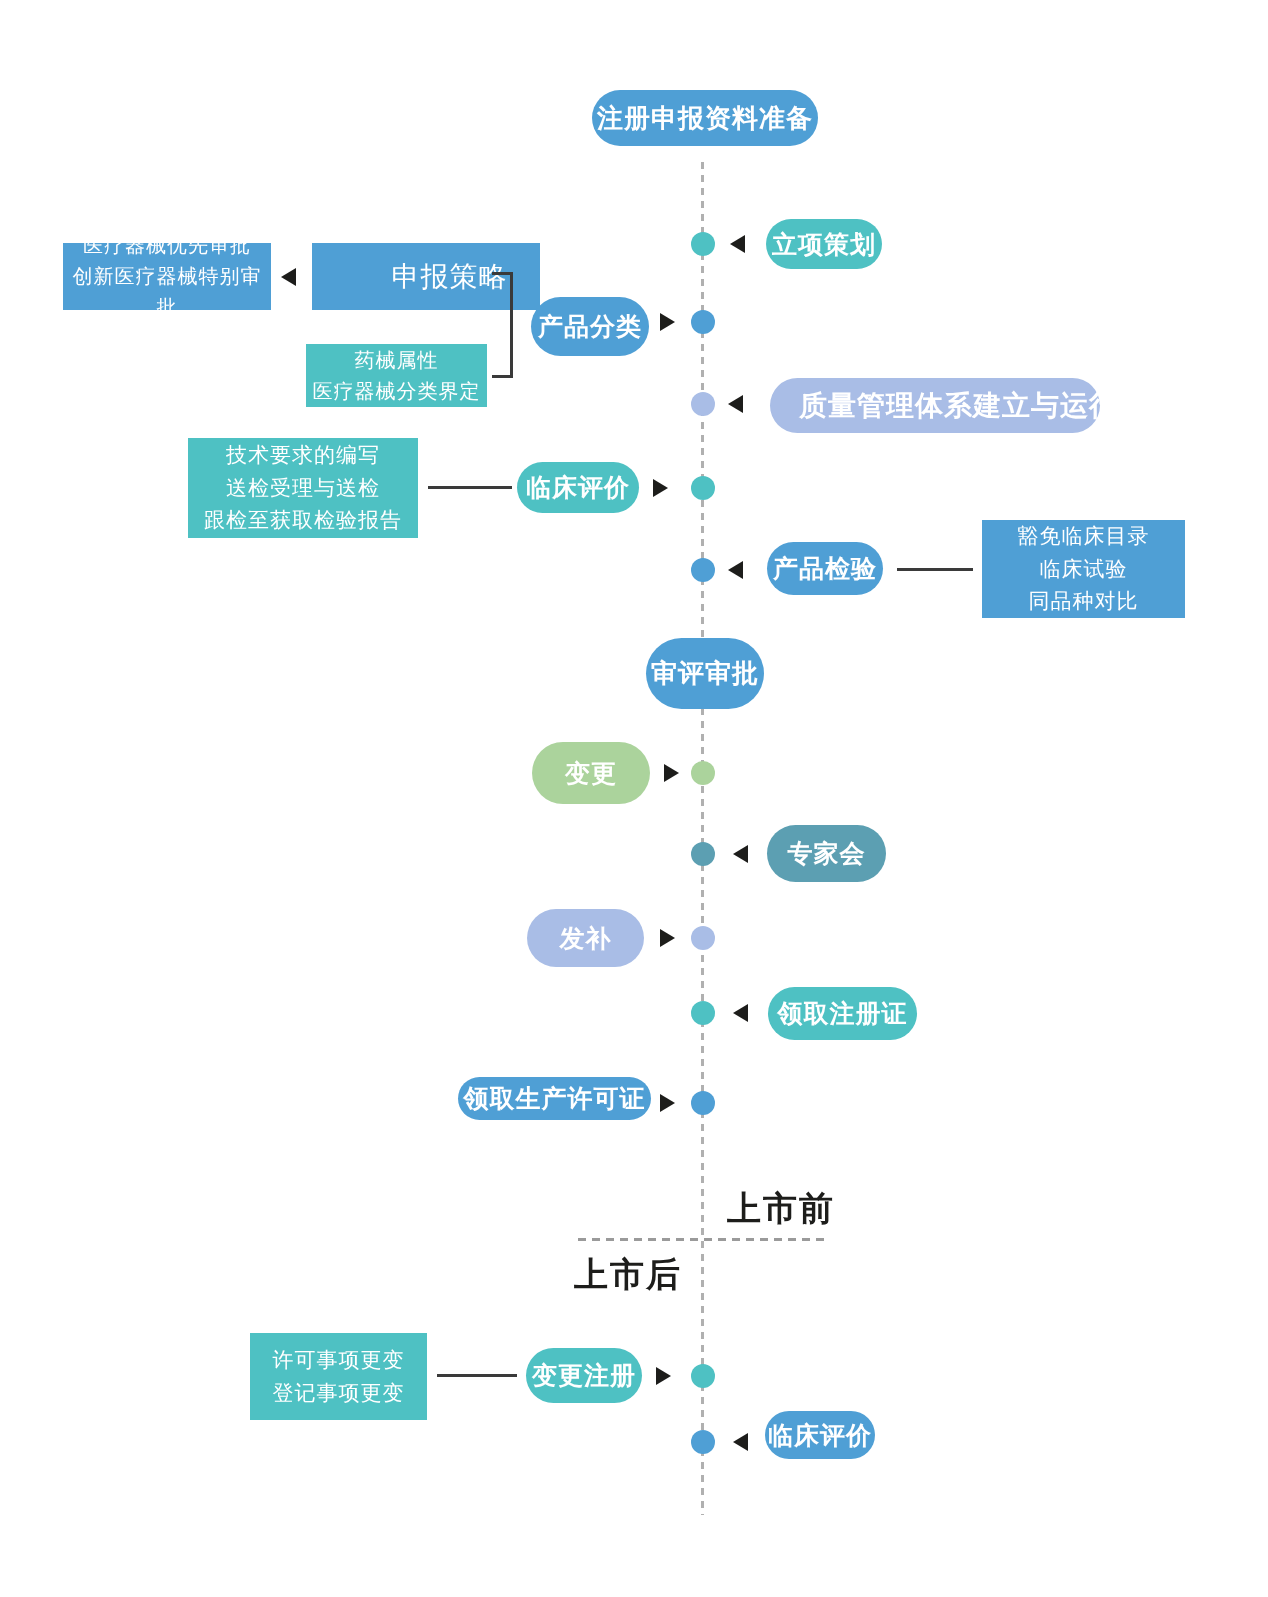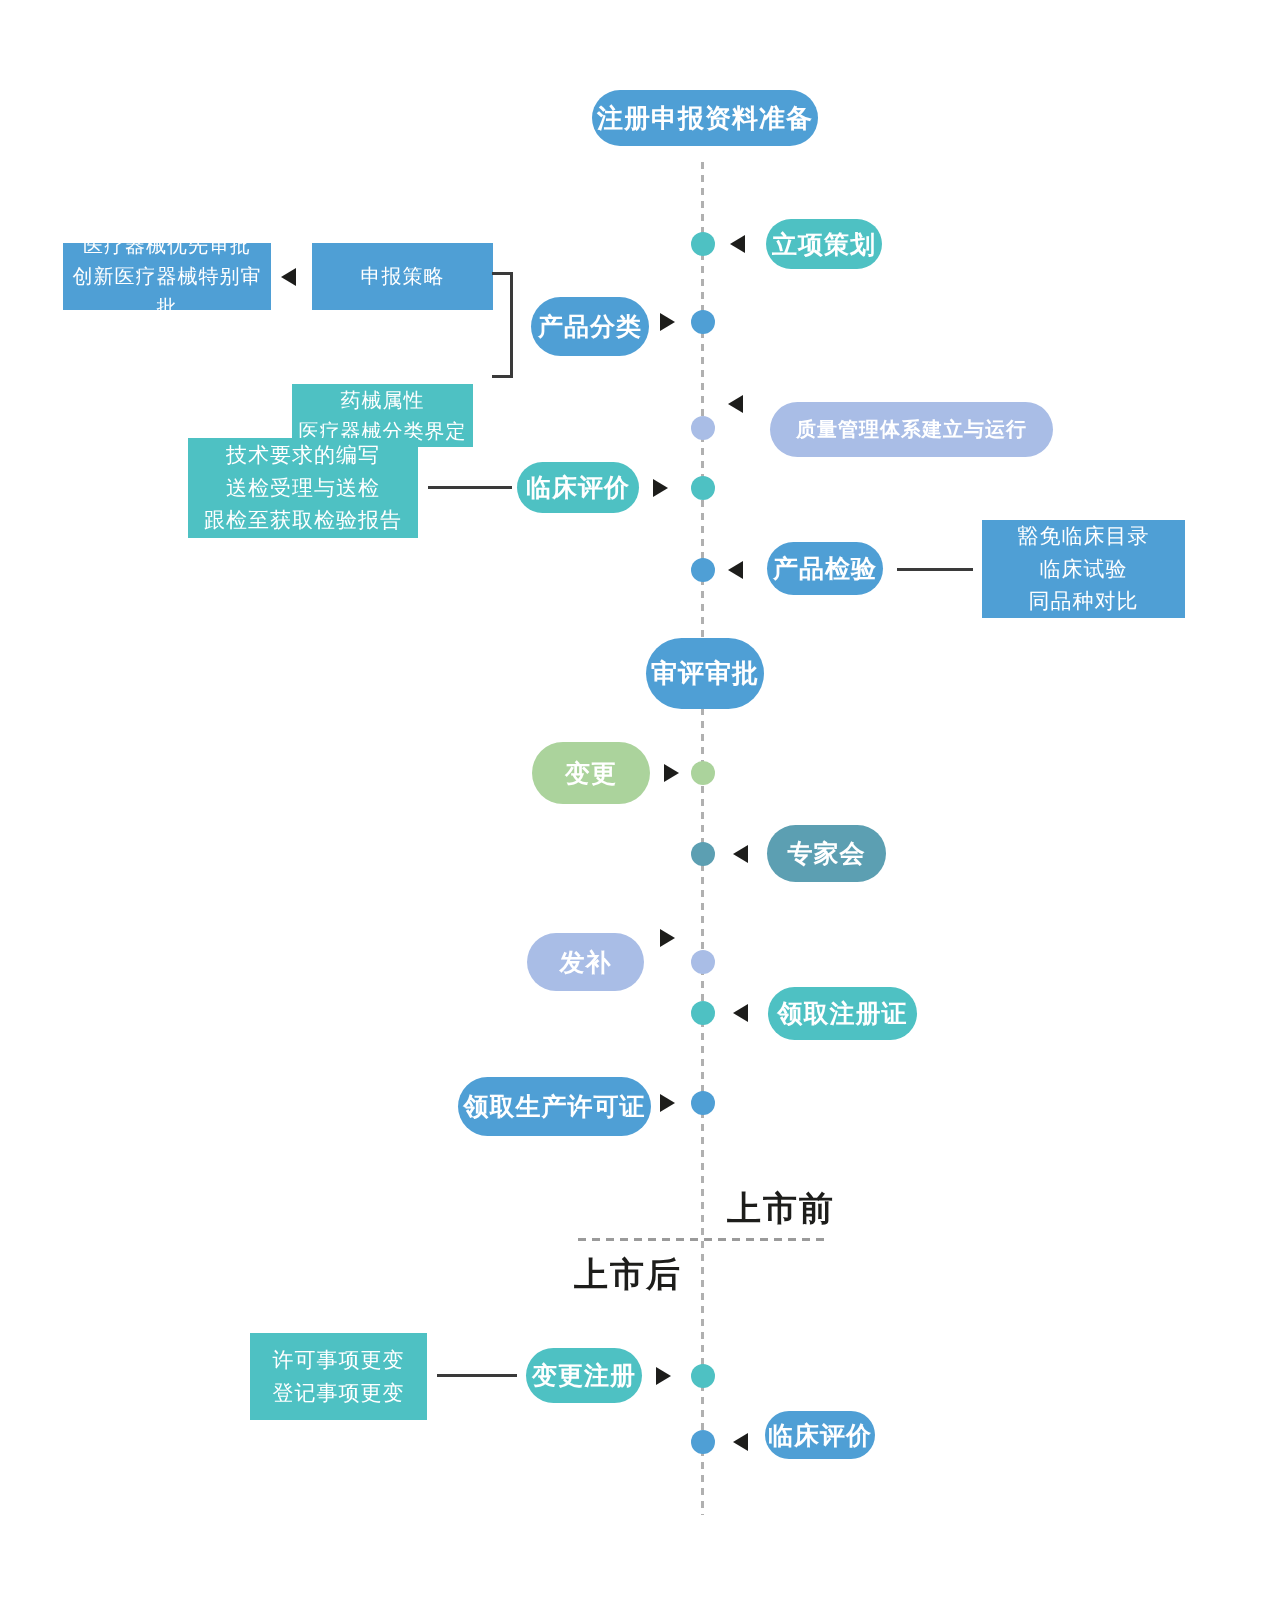--- a/index.html
+++ b/index.html
@@ -80,45 +80,45 @@
   .phase-label {
     position: absolute;
     font-weight: bold;
     font-size: 34px;
     color: var(--text_dark);
     letter-spacing: 2px;
     white-space: nowrap;
   }
   .c-blue     { background: var(--blue); }
   .c-teal     { background: var(--teal); }
-  .c-lavender { background: var(--lavender); margin-top: 24px; }
+  .c-lavender { background: var(--lavender); }
   .c-green    { background: var(--green); }
   .c-darkteal { background: var(--darkteal); }
   .fs21 { font-size: 21px; }
-  .fs24 { font-size: 20px; }
+  .fs24 { font-size: 28px; padding-left: 47px; }
   .fs26 { font-size: 26px; }
 </style>
 </head>
 <body>
 
 <div class="canvas">
 
   <div class="vline" style="left:701px; top:162px; height:1353px;"></div>
 
   <div class="pill c-blue fs26" style="left:592px; top:90px; width:226px; height:56px;">注册申报资料准备</div>
 
   <div class="node c-teal" style="left:691px; top:232px;"></div>
   <div class="tri-left" style="left:730px; top:235px;"></div>
   <div class="pill c-teal" style="left:766px; top:219px; width:116px; height:50px;">立项策划</div>
 
   <div class="box c-blue" style="left:63px; top:243px; width:208px; height:67px;">医疗器械优先审批
 创新医疗器械特别审批</div>
   <div class="tri-left" style="left:281px; top:268px;"></div>
   <div class="box c-blue fs24" style="left:312px; top:243px; width:181px; height:67px;">申报策略</div>
-  <div class="box c-teal" style="left:292px; top:344px; width:181px; height:63px;margin-top:40px;">药械属性
+  <div class="box c-teal" style="left:306px; top:344px; width:181px; height:63px;">药械属性
 医疗器械分类界定</div>
   <div class="bracket" style="left:492px; top:272px; width:18px; height:100px;"></div>
   <div class="pill c-blue" style="left:531px; top:297px; width:118px; height:59px;">产品分类</div>
   <div class="tri-right" style="left:660px; top:313px;"></div>
   <div class="node c-blue" style="left:691px; top:310px;"></div>
 
   <div class="node c-lavender" style="left:691px; top:392px;"></div>
   <div class="tri-left" style="left:728px; top:395px;"></div>
   <div class="pill c-lavender fs24" style="left:770px; top:378px; width:283px; height:55px;">质量管理体系建立与运行</div>
 
@@ -149,21 +149,21 @@
   <div class="pill c-darkteal" style="left:767px; top:825px; width:119px; height:57px;">专家会</div>
 
   <div class="pill c-lavender" style="left:527px; top:909px; width:117px; height:58px;">发补</div>
   <div class="tri-right" style="left:660px; top:929px;"></div>
   <div class="node c-lavender" style="left:691px; top:926px;"></div>
 
   <div class="node c-teal" style="left:691px; top:1001px;"></div>
   <div class="tri-left" style="left:733px; top:1004px;"></div>
   <div class="pill c-teal" style="left:768px; top:987px; width:149px; height:53px;">领取注册证</div>
 
-  <div class="pill c-blue" style="left:458px; top:1077px; width:193px; height:59px;">领取生产许可证</div>
+  <div class="pill c-blue" style="left:458px; top:1077px; width:193px; height:43px;">领取生产许可证</div>
   <div class="tri-right" style="left:660px; top:1094px;"></div>
   <div class="node c-blue" style="left:691px; top:1091px;"></div>
 
   <div class="phase-label" style="left:727px; top:1186px;">上市前</div>
   <div class="hdash" style="left:578px; top:1238px; width:252px;"></div>
   <div class="phase-label" style="left:574px; top:1252px;">上市后</div>
 
   <div class="box c-teal fs21" style="left:250px; top:1333px; width:177px; height:87px;">许可事项更变
 登记事项更变</div>
   <div class="connector" style="left:437px; top:1374px; width:80px;"></div>

